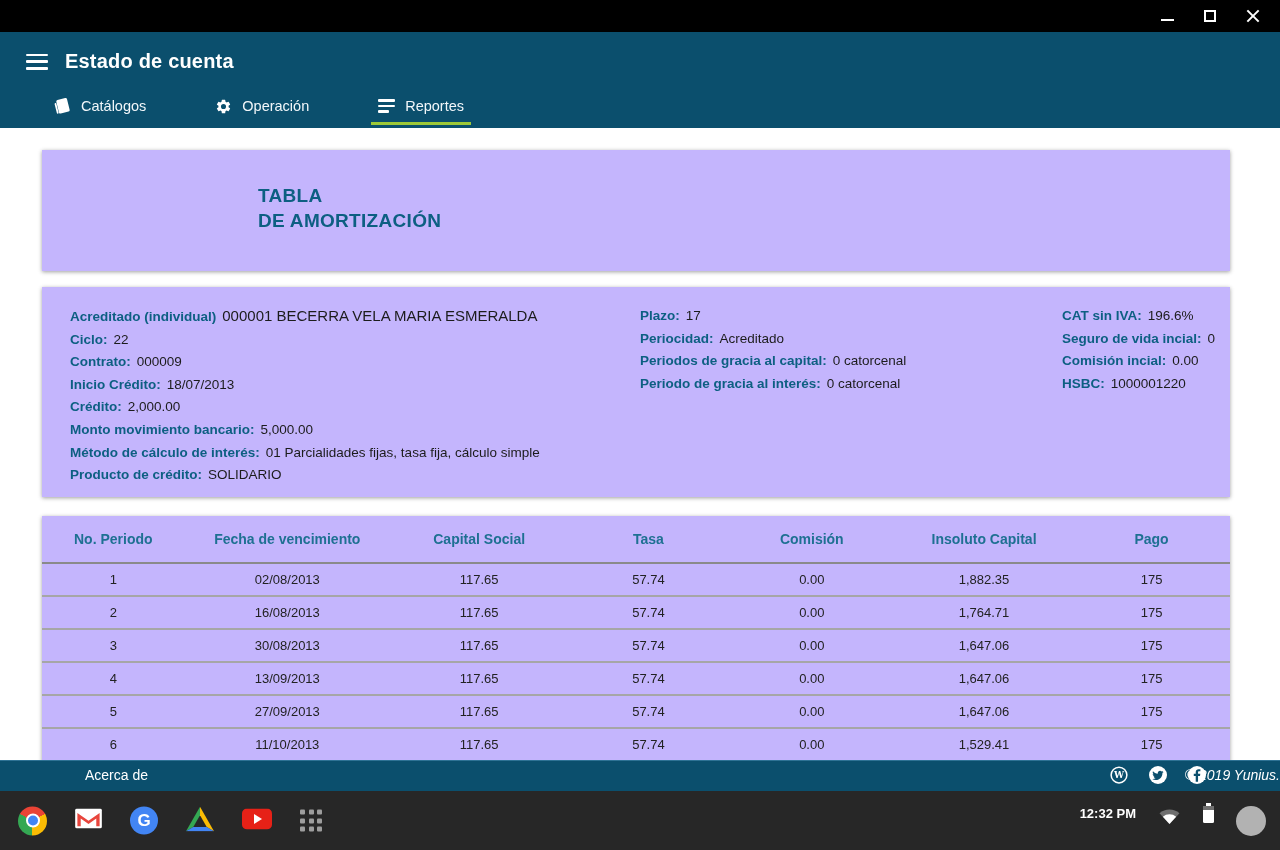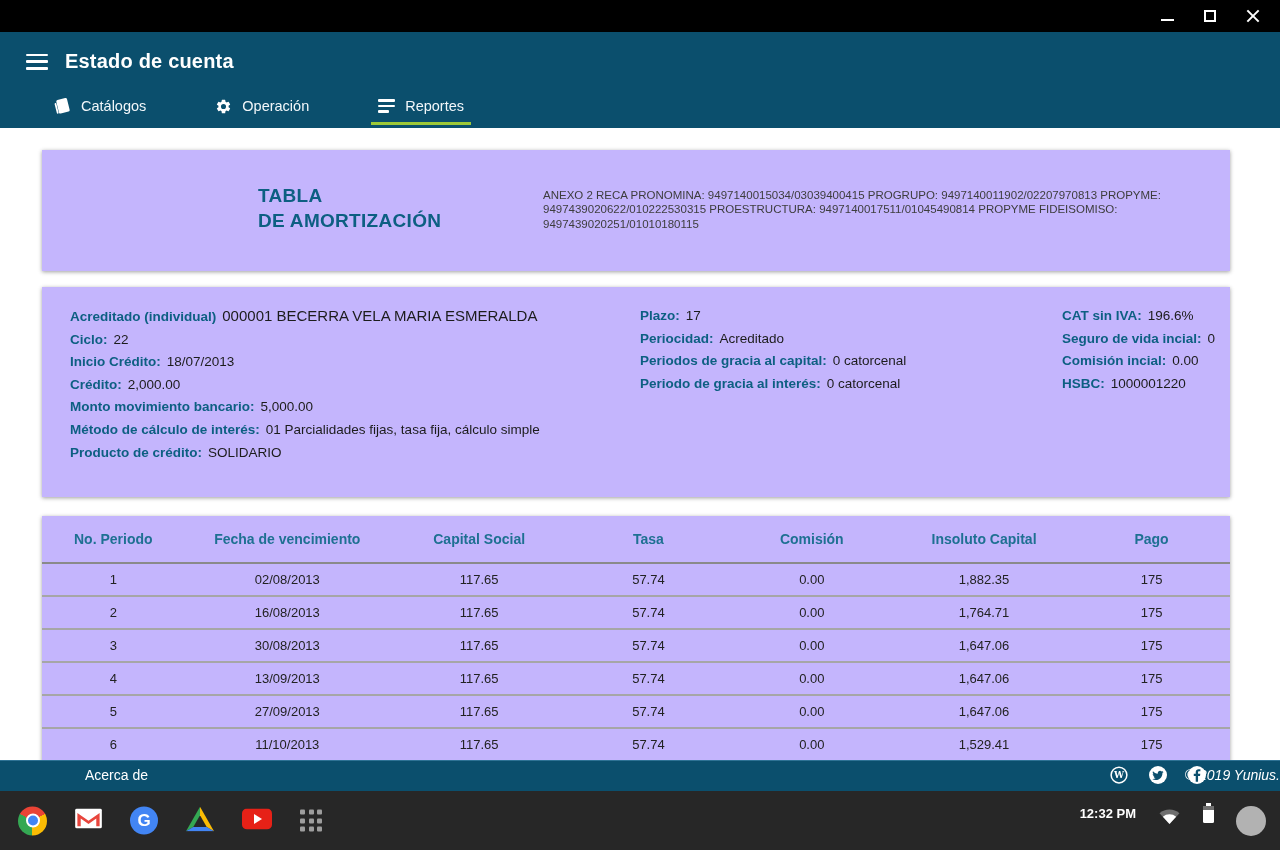--- a/index.html
+++ b/index.html
@@ -163,27 +163,27 @@
   </nav>
 </div>
 
 <div class="content">
 
   <section class="card title-card">
     <div class="report-title">
       <div>TABLA</div>
       <div>DE AMORTIZACIÓN</div>
     </div>
-    <div class="annex">ANEXO 2 RECA PRONOMINA: 9497140015034/03039400415 PROGRUPO: 9497140011902/02207970813 PROPYME: 9497439020622/010222530315 PROESTRUCTURA: 9497140017511/01045490814 PROPYME FIDEISOMISO: 9497439020251/01010180115</div>
   </section>
 
   <section class="card info-card">
     <div class="info-col c1">
       <div class="info-row"><span class="lbl">Acreditado (individual)</span><span class="val big">000001 BECERRA VELA MARIA ESMERALDA</span></div>
       <div class="info-row"><span class="lbl">Ciclo:</span><span class="val">22</span></div>
+      <div class="info-row"><span class="lbl">Contrato:</span><span class="val">000009</span></div>
       <div class="info-row"><span class="lbl">Inicio Crédito:</span><span class="val">18/07/2013</span></div>
       <div class="info-row"><span class="lbl">Crédito:</span><span class="val">2,000.00</span></div>
       <div class="info-row"><span class="lbl">Monto movimiento bancario:</span><span class="val">5,000.00</span></div>
       <div class="info-row"><span class="lbl">Método de cálculo de interés:</span><span class="val">01 Parcialidades fijas, tasa fija, cálculo simple</span></div>
       <div class="info-row"><span class="lbl">Producto de crédito:</span><span class="val">SOLIDARIO</span></div>
     </div>
     <div class="info-col c2">
       <div class="info-row"><span class="lbl">Plazo:</span><span class="val">17</span></div>
       <div class="info-row"><span class="lbl">Periocidad:</span><span class="val">Acreditado</span></div>
       <div class="info-row"><span class="lbl">Periodos de gracia al capital:</span><span class="val">0 catorcenal</span></div>

